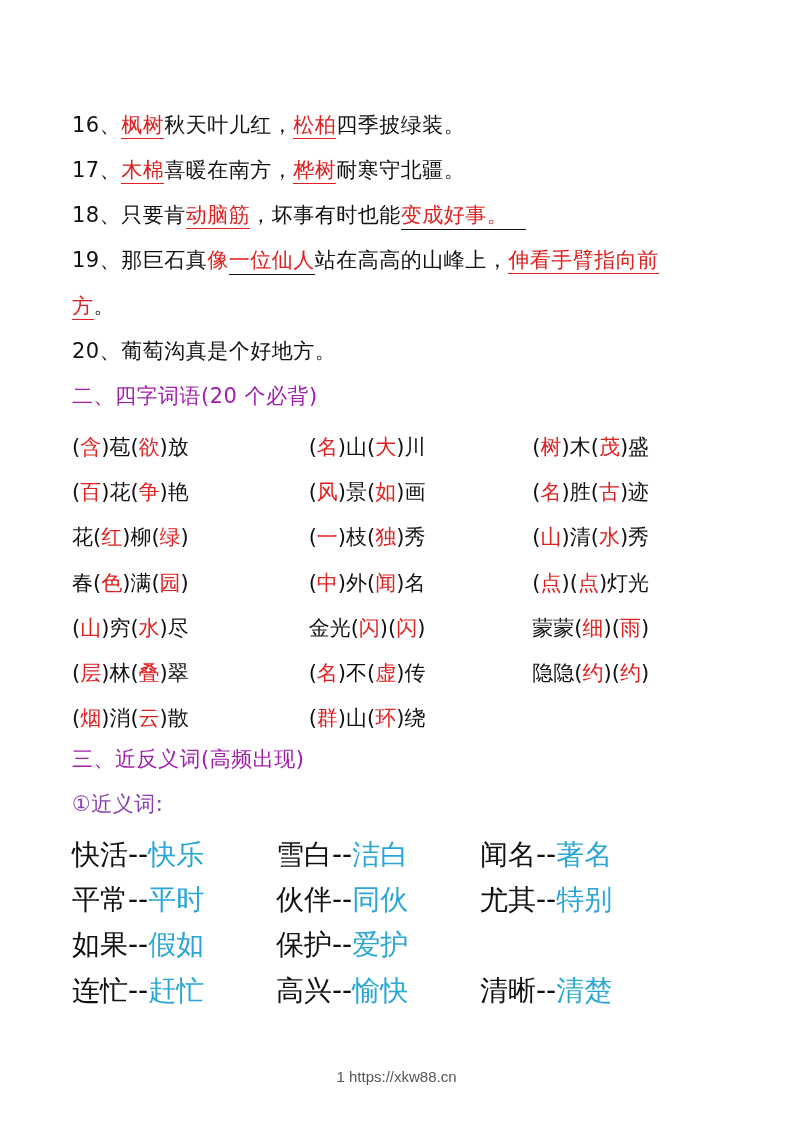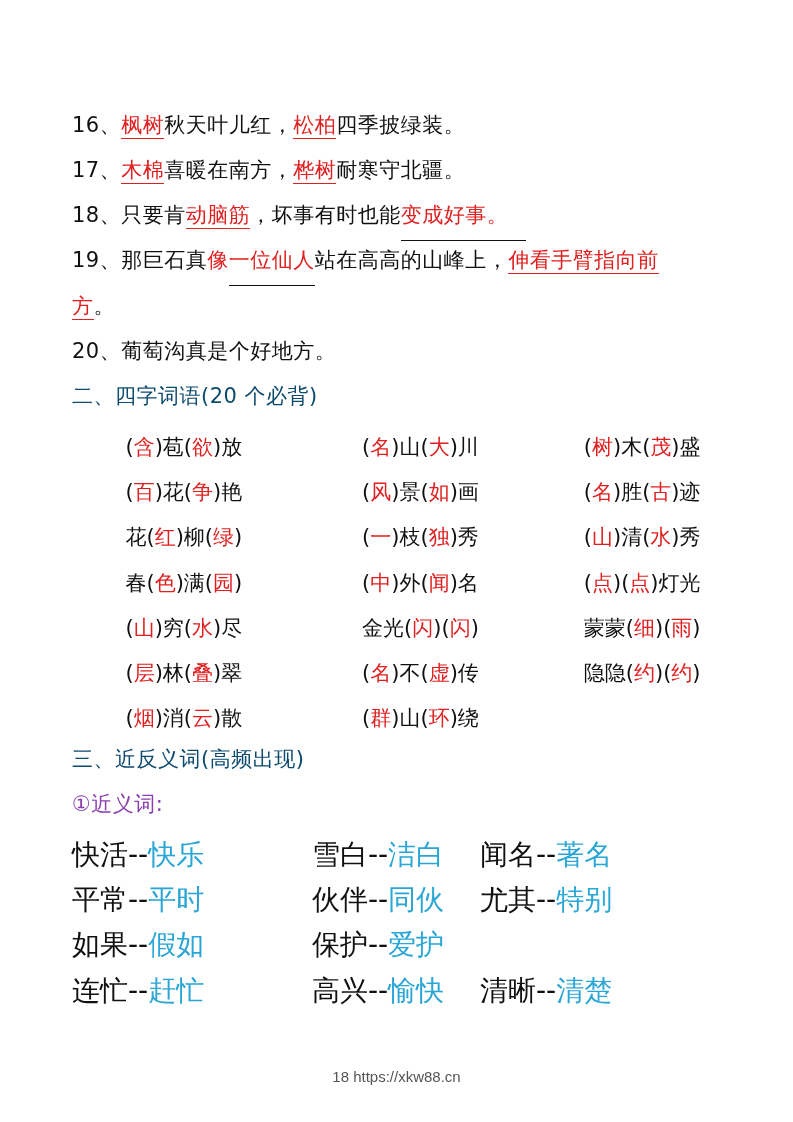--- a/index.html
+++ b/index.html
@@ -2,31 +2,31 @@
 <html><head>
 <meta charset="utf-8">
 <style>
   html, body { margin: 0; padding: 0; background: #ffffff; }
   body { width: 793px; height: 1122px; position: relative; overflow: hidden;
          font-family: "DejaVu Sans", "Liberation Sans", sans-serif; color: #111; }
   .page { position: absolute; left: 0; top: 0; width: 793px; height: 1122px; border-radius: 29px; }
   .line { position: absolute; left: 72px; font-size: 21px; line-height: 30px; white-space: nowrap; letter-spacing: 0.5px; }
   .red { color: #e02020; }
   .u { border-bottom: 1.5px solid currentColor; padding-bottom: 1px; }
-  .ublack { border-bottom: 1.5px solid #111; padding-bottom: 13px; }
-  .green { color: #0c4a6e; }
+  .ublack { border-bottom: 1.5px solid #111; padding-bottom: 2px; }
+  .green { color: #a21caf; }
   .purple { color: #8a3fb0; }
   .blue { color: #2aa6d6; }
   .grid { position: absolute; left: 72px; top: 424px; width: 680px; }
   .grid-row { display: flex; height: 45.3px; align-items: center; font-size: 21px; }
-  .grid-cell { white-space: nowrap; text-align: center; }
+  .grid-cell { white-space: nowrap; }
   .c0 { width: 228px; } .c1 { width: 228px; margin-left: 13px; } .c2 { width: 224px; }
   .syn { position: absolute; left: 72px; top: 832px; width: 680px; }
   .syn-row { display: flex; height: 45.3px; align-items: center; font-size: 28px; }
-  .s0 { width: 204px; } .s1 { width: 204px; text-align: center; } .s2 { width: 220px; }
+  .s0 { width: 204px; } .s1 { width: 204px; } .s2 { width: 220px; }
   .footer { position: absolute; top: 1068px; left: 0; width: 793px; text-align: center;
             font-family: "Liberation Sans", sans-serif; font-size: 15px; color: #555; }
 </style>
 </head>
 <body>
 
 <div class="page">
 
   <div class="line" style="top:110px">
     <span>16、</span><span class="red u">枫树</span><span>秋天叶儿红，</span><span class="red u">松柏</span><span>四季披绿装。</span>
@@ -105,14 +105,14 @@
       <div class="s0"><span>如果</span><span>--</span><span class="blue">假如</span></div>
       <div class="s1"><span>保护</span><span>--</span><span class="blue">爱护</span></div>
     </div>
     <div class="syn-row">
       <div class="s0"><span>连忙</span><span>--</span><span class="blue">赶忙</span></div>
       <div class="s1"><span>高兴</span><span>--</span><span class="blue">愉快</span></div>
       <div class="s2"><span>清晰</span><span>--</span><span class="blue">清楚</span></div>
     </div>
   </div>
 
-  <div class="footer">18 https://xkw88.cn</div>
+  <div class="footer">1 https://xkw88.cn</div>
 </div>
 
 </body></html>

